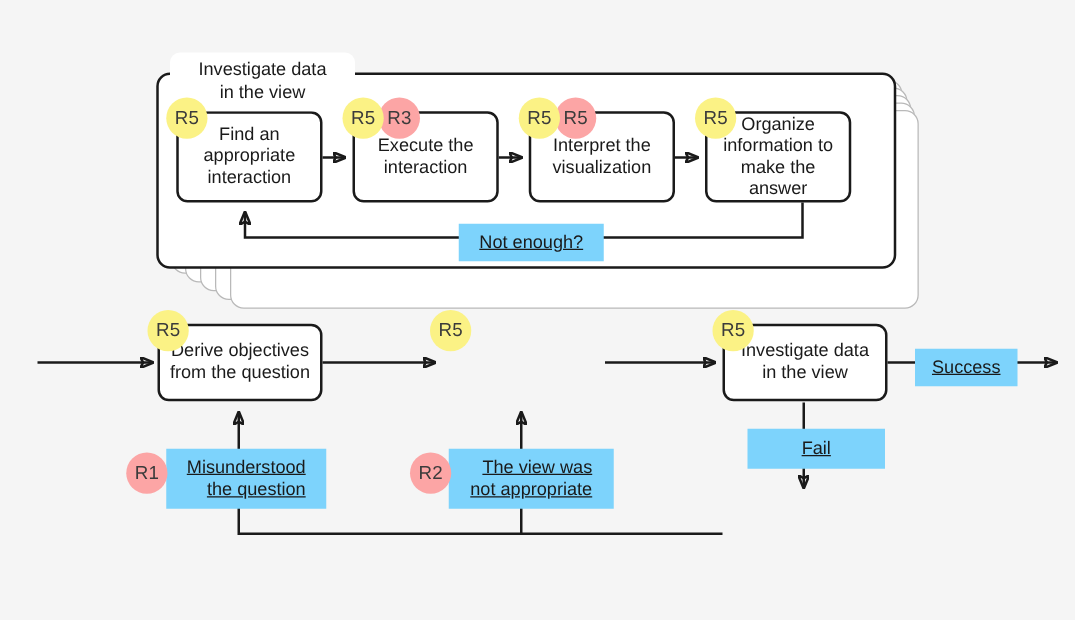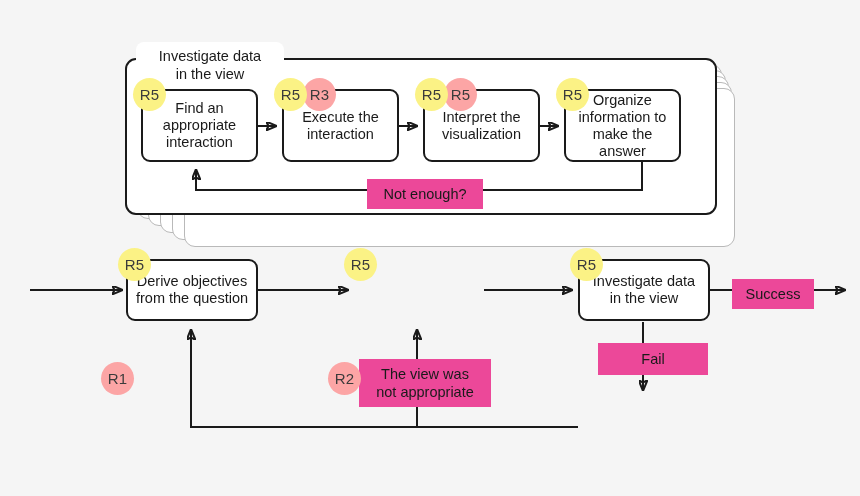--- a/index.html
+++ b/index.html
@@ -71,29 +71,29 @@
     color:#3b3b3b;
     letter-spacing:.2px;
   }
   .badge.yellow{background:#fbf285;z-index:9;}
   .badge.red{background:#fca5a5;z-index:8;}
   .badge.red.front{z-index:9;}
 
   
   .edge-label{
     position:absolute;
-    background:#ec4899;
+    background:#7dd3fc;
     color:#1a1a1a;
     font-size:14.5px;
     line-height:18px;
-    text-align:center;
+    text-align:right;
     white-space:pre-line;
     padding:4px 8px;
     z-index:7;
-    display:flex;align-items:center;justify-content:center;
+    display:flex;align-items:center;justify-content:center;text-decoration:underline;
   }
 
   
   svg.links{position:absolute;left:0;top:0;width:860px;height:496px;z-index:5;overflow:visible;}
   svg.links line, svg.links path, svg.links polyline{
     stroke:#1a1a1a;stroke-width:2;fill:none;
   }
 </style>
 </head>
 <body>
@@ -169,19 +169,21 @@
 
   <div class="node" style="left:578px;top:259px;width:132px;height:62px;">Investigate data
 in the view</div>
   <div class="badge yellow" style="left:570px;top:248px;">R5</div>
 
 
   <div class="edge-label" style="left:598px;top:343px;width:94px;height:24px;">Fail</div>
 
   <div class="edge-label" style="left:732px;top:279px;width:66px;height:22px;">Success</div>
 
+  <div class="edge-label" style="left:133px;top:359px;width:112px;height:40px;">Misunderstood
+the question</div>
   <div class="badge red front" style="left:101px;top:362px;">R1</div>
 
   <div class="edge-label" style="left:359px;top:359px;width:116px;height:40px;">The view was
 not appropriate</div>
   <div class="badge red front" style="left:328px;top:362px;">R2</div>
 
 </div>
 
 </body></html>

